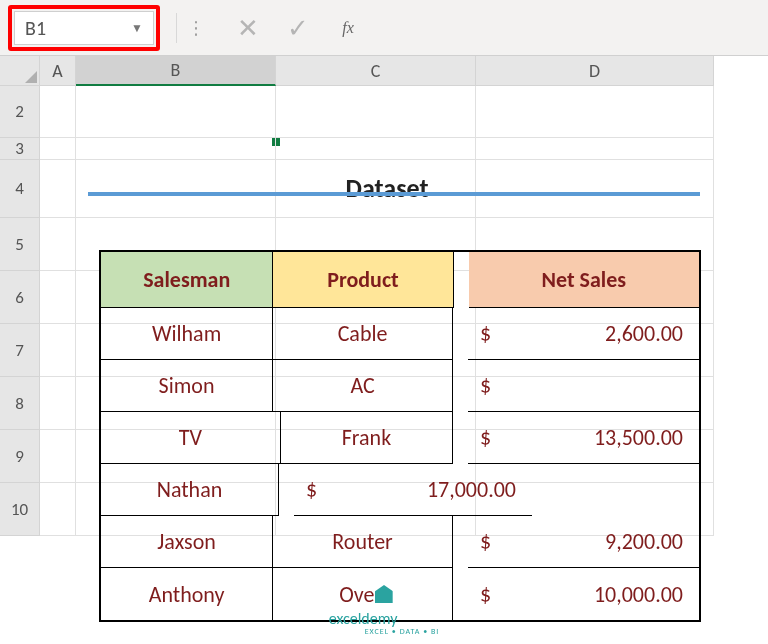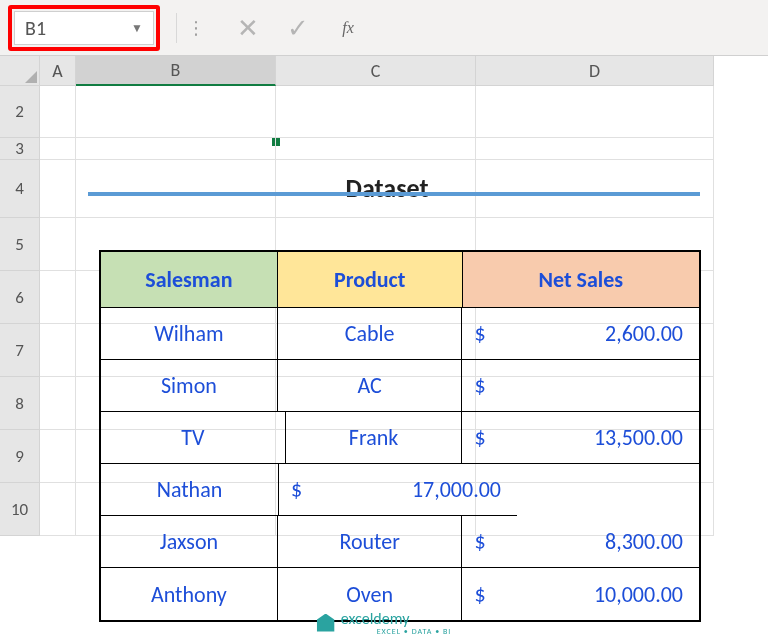--- a/index.html
+++ b/index.html
@@ -33,37 +33,37 @@
   
 
   
   .title { position: absolute; left: 68px; top: 86px; width: 638px; height: 52px; display: flex; align-items: center; justify-content: center; font-size: 26px; font-weight: bold; color: #222; margin-top: 20px; }
   .title-underline { position: absolute; left: 88px; top: 136px; width: 612px; height: 4px; background: #5b9bd5; }
 
   
   .tbl { position: absolute; left: 99px; top: 194px; width: 602px; border: 2px solid #000; }
   .tbl-row { display: flex; height: 52px; }
   .tbl-row.hdr { height: 56px; }
-  .tc { border-right: 1px solid #000; border-bottom: 1px solid #000; display: flex; align-items: center; justify-content: center; font-size: 22px; color: #1d4ed8; }
+  .tc { border-right: 1px solid #000; border-bottom: 1px solid #000; display: flex; align-items: center; justify-content: center; font-size: 22px; color: #7f1d1d; }
   .tc:last-child { border-right: none; }
   .tbl-row:last-child .tc { border-bottom: none; }
-  .tcA { width: 178px; } .tcB { width: 186px; } .tcC { width: 238px; }
+  .tcA { width: 178px; } .tcB { width: 186px; } .tcC { width: 238px; margin-left: 15px; }
   .hdr .tc { font-weight: bold; font-size: 22px; }
   .hdr .tcA { background: #c6e0b4; }
   .hdr .tcB { background: #ffe699; }
   .hdr .tcC { background: #f8cbad; }
   .money { justify-content: space-between; padding: 0 16px 0 12px; }
   .money .cur { }
   .money .val { }
 
   
   .sel-handle { position: absolute; left: 272px; top: 82px; width: 8px; height: 8px; background: #107c41; }
 
   
-  .wm { position: absolute; left: 50%; transform: translateX(-50%); bottom: 8px; display: flex; align-items: center; gap: 6px; color: #2aa3a0; font-size: 16px; }
+  .wm { position: absolute; left: 50%; transform: translateX(-50%); bottom: 8px; display: flex; align-items: center; gap: 6px; color: #2aa3a0; font-size: 16px; flex-direction: column; }
   .wm-logo { width: 18px; height: 18px; background: #2aa3a0; clip-path: polygon(50% 0, 100% 35%, 100% 100%, 0 100%, 0 35%); }
   .wm .sub { font-size: 8px; color: #2aa3a0; letter-spacing: 1px; display:block; margin-top:-2px;margin-left:36px; }
 </style>
 </head>
 <body>
 
 <div class="formula-bar">
   <div class="name-box-wrap">
     <div class="name-box">
       <span>B1</span>
@@ -188,21 +188,21 @@
       <div class="tc tcC money">
           <span class="cur">$</span>
           <span class="val">17,000.00</span>
         </div>
     </div>
     <div class="tbl-row">
       <div class="tc tcA">Jaxson</div>
       <div class="tc tcB">Router</div>
       <div class="tc tcC money">
           <span class="cur">$</span>
-          <span class="val">8,300.00</span>
+          <span class="val">9,200.00</span>
         </div>
     </div>
     <div class="tbl-row">
       <div class="tc tcA">Anthony</div>
       <div class="tc tcB">Oven</div>
       <div class="tc tcC money">
           <span class="cur">$</span>
           <span class="val">10,000.00</span>
         </div>
     </div>

